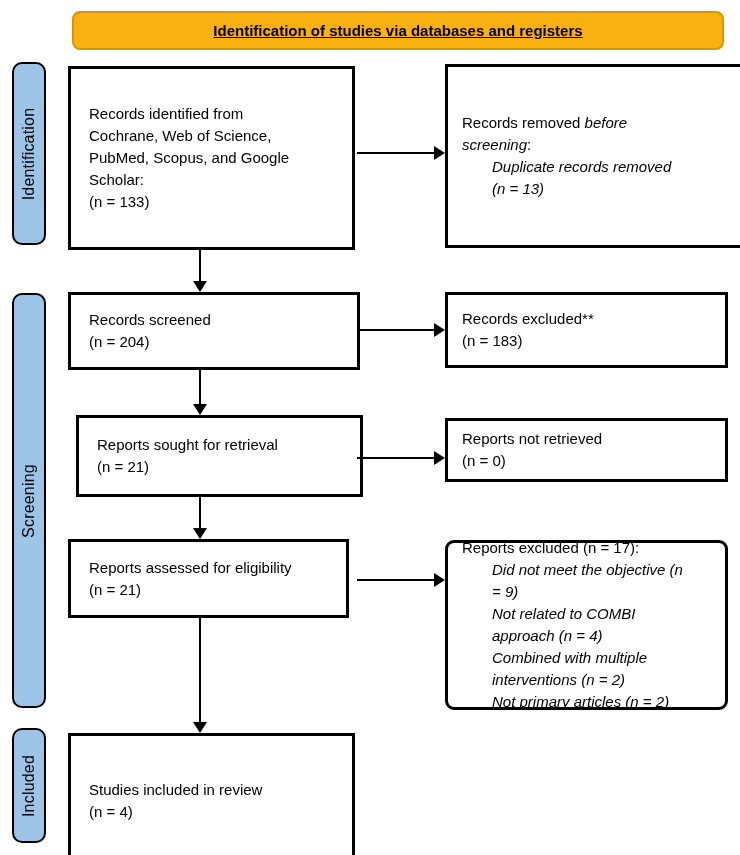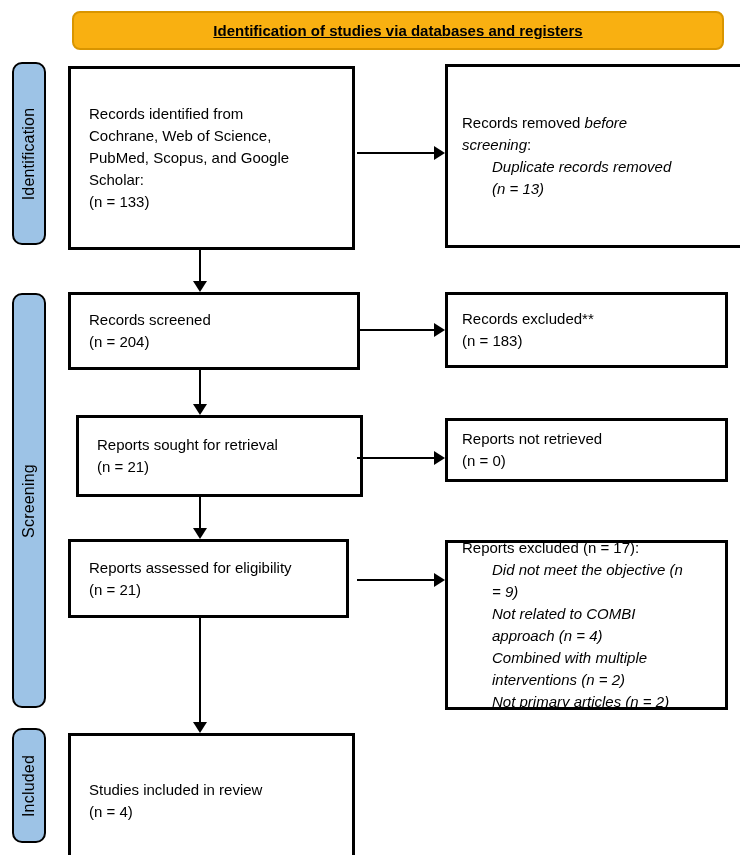--- a/index.html
+++ b/index.html
@@ -40,21 +40,21 @@
   .pre{white-space:pre-line;}
   .indent{padding-left:30px;font-style:italic;}
 
   .box-identified{left:68px;top:66px;width:287px;height:184px;}
   .box-removed{left:445px;top:64px;width:311px;height:184px;}
   .box-screened{left:68px;top:292px;width:292px;height:78px;}
   .box-excluded{left:445px;top:292px;width:283px;height:76px;}
   .box-sought{left:68px;top:415px;width:287px;height:82px;margin-left:8px;}
   .box-not-retrieved{left:445px;top:418px;width:283px;height:64px;}
   .box-assessed{left:68px;top:539px;width:281px;height:79px;}
-  .box-reports-excluded{left:445px;top:540px;width:283px;height:170px;}
+  .box-reports-excluded{left:445px;top:540px;width:283px;height:170px;border-radius:9px;}
   .box-included-review{left:68px;top:733px;width:287px;height:135px;}
 
   .vline{position:absolute;width:2px;background:#000;left:199px;}
   .vhead{position:absolute;left:193px;width:0;height:0;
     border-left:7px solid transparent;border-right:7px solid transparent;
     border-top:11px solid #000;}
   .hline{position:absolute;height:2px;background:#000;left:357px;width:77px;}
   .hhead{position:absolute;left:434px;width:0;height:0;
     border-top:7px solid transparent;border-bottom:7px solid transparent;
     border-left:11px solid #000;}

